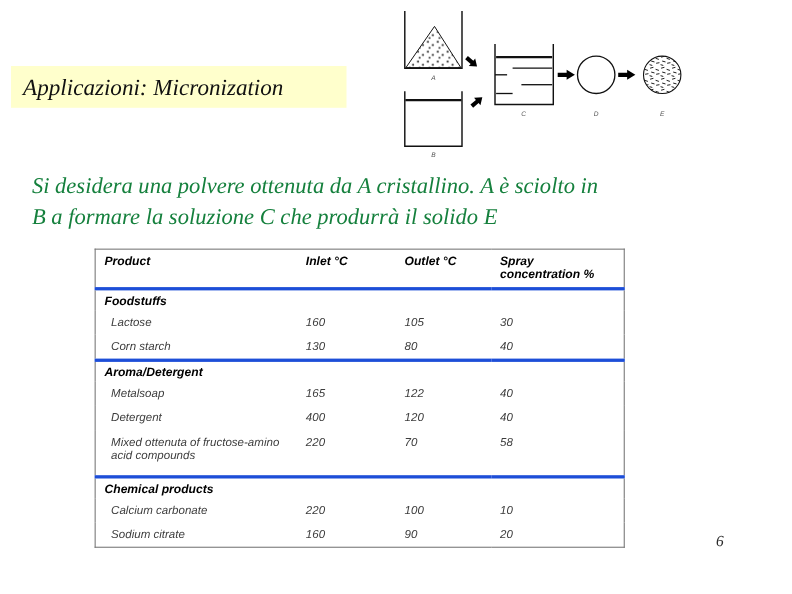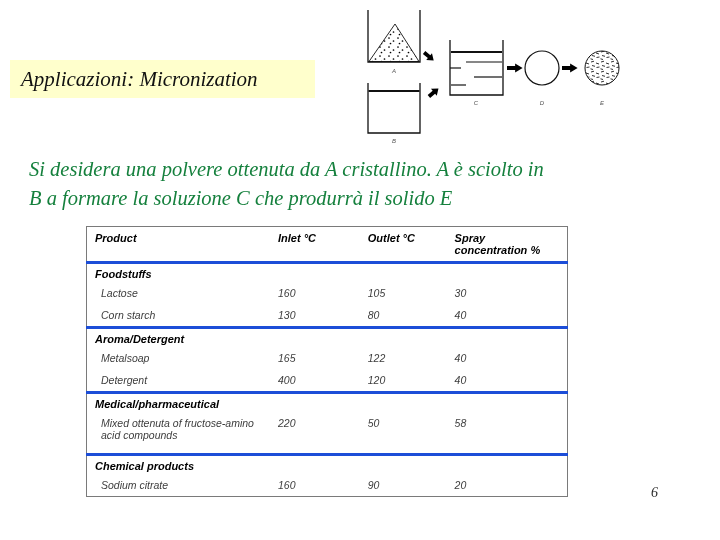--- a/index.html
+++ b/index.html
@@ -163,32 +163,35 @@
         <td>122</td>
         <td>40</td>
       </tr>
       <tr class="data-row">
         <td class="prod">Detergent</td>
         <td>400</td>
         <td>120</td>
         <td>40</td>
       </tr>
 
-      <tr class="cat-row">
-        <td colspan="4">Medical/pharmaceutical</td>
-      </tr>
       <tr class="data-row tall">
         <td class="prod">Mixed ottenuta of fructose-amino acid compounds</td>
         <td>220</td>
-        <td>50</td>
+        <td>70</td>
         <td>58</td>
       </tr>
 
       <tr class="cat-row">
         <td colspan="4">Chemical products</td>
+      </tr>
+      <tr class="data-row">
+        <td class="prod">Calcium carbonate</td>
+        <td>220</td>
+        <td>100</td>
+        <td>10</td>
       </tr>
       <tr class="data-row">
         <td class="prod">Sodium citrate</td>
         <td>160</td>
         <td>90</td>
         <td>20</td>
       </tr>
     </tbody>
   </table>
 

